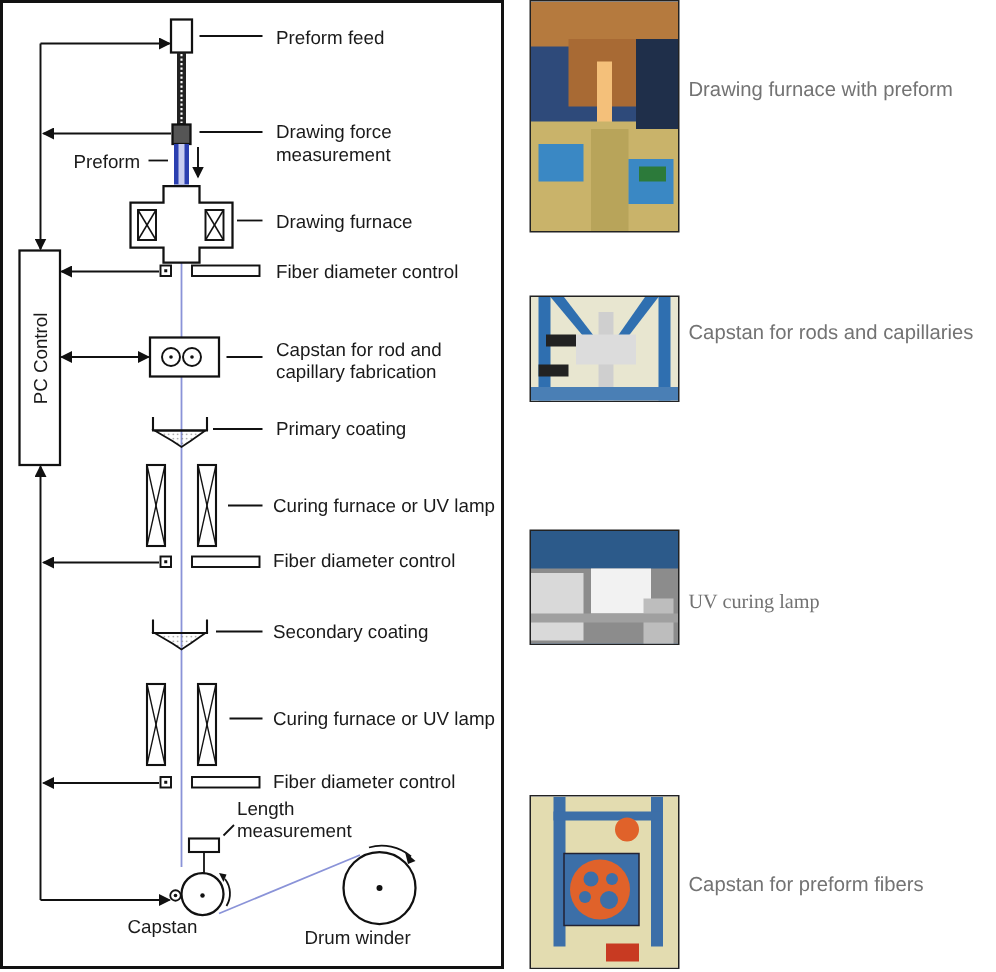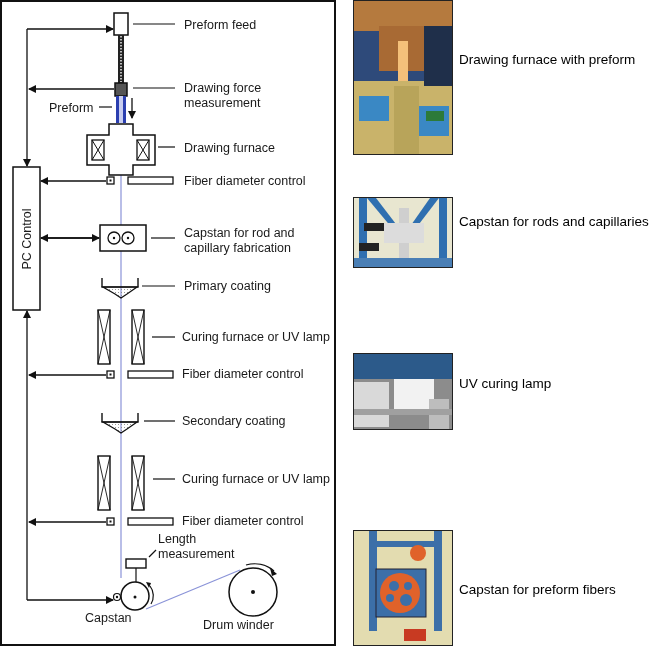--- a/index.html
+++ b/index.html
@@ -1,20 +1,20 @@
 <!DOCTYPE html>
 <html><head>
 <meta charset="utf-8">
 <style>
   html,body{margin:0;padding:0;background:#ffffff;}
   body{width:664px;height:648px;position:relative;overflow:hidden;font-family:"Liberation Sans",sans-serif;color:#1a1a1a;}
   #diagram{position:absolute;left:0;top:0;}
   .lbl{font-family:"Liberation Sans",sans-serif;font-size:12.5px;fill:#1a1a1a;}
   .photo{position:absolute;left:353px;width:100px;border:1px solid #222;box-sizing:border-box;overflow:hidden;}
-  .cap{position:absolute;left:459px;font-size:13.5px;color:#000000;white-space:nowrap;}
+  .cap{position:absolute;left:459px;font-size:13.5px;color:#737373;white-space:nowrap;}
 </style>
 </head>
 <body>
 
 <svg id="diagram" width="340" height="648" viewBox="0 0 340 648">
   <defs>
     <marker id="ah" markerWidth="8" markerHeight="8" refX="7" refY="4" orient="auto" markerUnits="userSpaceOnUse">
       <path d="M0,0 L8,4 L0,8 Z" fill="#111"></path>
     </marker>
     <pattern id="dots" width="3" height="3" patternUnits="userSpaceOnUse">
@@ -206,21 +206,21 @@
 <div class="photo" style="top:353px;height:77px;">
   <svg width="100" height="77" viewBox="0 0 100 77">
     <rect width="100" height="77" fill="#2c5a8a"></rect>
     <rect x="0" y="25" width="100" height="52" fill="#8c8c8c"></rect>
     <rect x="0" y="28" width="35" height="45" fill="#d9d9d9"></rect>
     <rect x="40" y="25" width="40" height="30" fill="#f2f2f2"></rect>
     <rect x="75" y="45" width="20" height="32" fill="#bdbdbd"></rect>
     <rect x="0" y="55" width="100" height="6" fill="#a0a0a0"></rect>
   </svg>
 </div>
-<div class="cap" style="top:376px;">UV curing lamp</div>
+<div class="cap" style="top:393px;font-family:Liberation Serif, serif;">UV curing lamp</div>
 
 <div class="photo" style="top:530px;height:116px;">
   <svg width="100" height="116" viewBox="0 0 100 116">
     <rect width="100" height="116" fill="#e3dcb0"></rect>
     <rect x="15" y="0" width="8" height="100" fill="#3c6fa8"></rect>
     <rect x="80" y="0" width="8" height="100" fill="#3c6fa8"></rect>
     <rect x="15" y="10" width="73" height="6" fill="#3c6fa8"></rect>
     <rect x="22" y="38" width="50" height="48" fill="#3c6fa8" stroke="#223" stroke-width="1"></rect>
     <circle cx="46" cy="62" r="20" fill="#e0622a"></circle>
     <circle cx="40" cy="55" r="5" fill="#3c6fa8"></circle>

